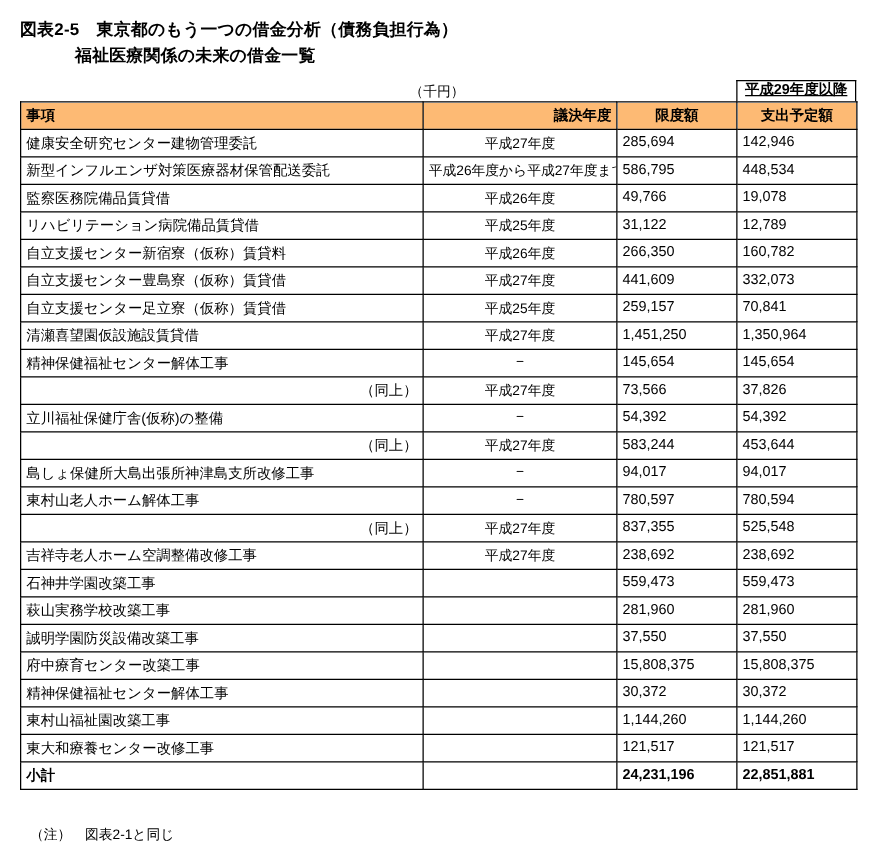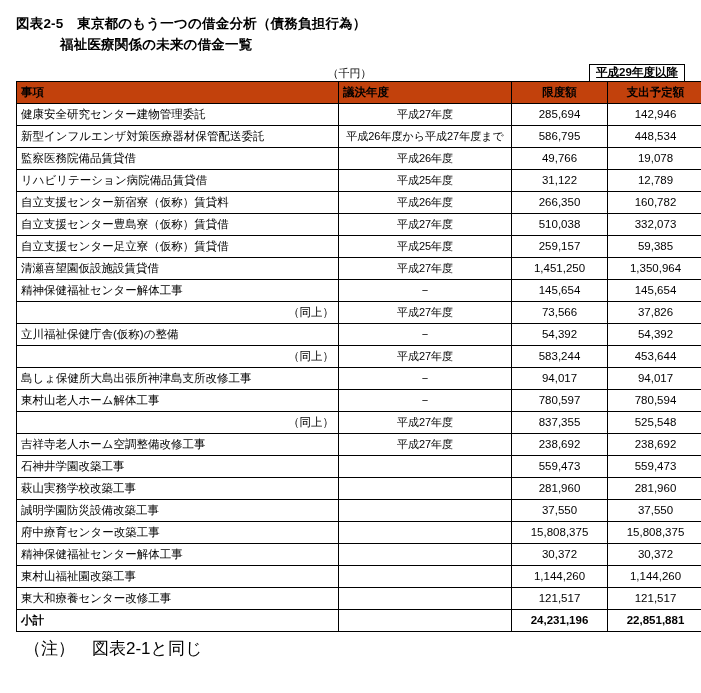--- a/index.html
+++ b/index.html
@@ -55,39 +55,39 @@
   }
   table.main th, table.main td {
     border: 1px solid #000000;
     padding: 0 4px;
     height: 22px;
     box-sizing: border-box;
     overflow: hidden;
     white-space: nowrap;
   }
   th.h-item   { width: 322px; text-align: left; }
-  th.h-year   { width: 173px; text-align: left; }
+  th.h-year   { width: 155px; text-align: right; }
   th.h-limit  { width: 96px;  text-align: center; }
   th.h-plan   { width: 96px;  text-align: center; }
   table.main thead th {
     font-weight: bold;
-    background: #c2410c;
+    background: #fdba74;
   }
   td.c-item  { text-align: left; margin-left: 40px; }
   td.c-item.center { text-align: right; }
   td.c-year  { text-align: center; font-size: 11px; }
-  td.c-num   { text-align: center; padding-right: 5px; }
+  td.c-num   { text-align: left; padding-right: 5px; }
   tr.total td {
     font-weight: bold;
   }
   td.total-label { text-align: left; }
   td.total-blank { }
   .note {
-    margin-top: 5px;
-    font-size: 17px;
+    margin-top: 28px;
+    font-size: 11px;
     padding-left: 8px;
   }
   .year-small {
     font-size: 9.5px;
   }
 </style>
 </head>
 <body>
 
 <div class="page">
@@ -139,28 +139,28 @@
         </tr>
         <tr>
           <td class="c-item">自立支援センター新宿寮（仮称）賃貸料</td>
           <td class="c-year">平成26年度</td>
           <td class="c-num">266,350</td>
           <td class="c-num">160,782</td>
         </tr>
         <tr>
           <td class="c-item">自立支援センター豊島寮（仮称）賃貸借</td>
           <td class="c-year">平成27年度</td>
-          <td class="c-num">510,038</td>
+          <td class="c-num">441,609</td>
           <td class="c-num">332,073</td>
         </tr>
         <tr>
           <td class="c-item">自立支援センター足立寮（仮称）賃貸借</td>
           <td class="c-year">平成25年度</td>
           <td class="c-num">259,157</td>
-          <td class="c-num">59,385</td>
+          <td class="c-num">70,841</td>
         </tr>
         <tr>
           <td class="c-item">清瀬喜望園仮設施設賃貸借</td>
           <td class="c-year">平成27年度</td>
           <td class="c-num">1,451,250</td>
           <td class="c-num">1,350,964</td>
         </tr>
         <tr>
           <td class="c-item">精神保健福祉センター解体工事</td>
           <td class="c-year">−</td>

